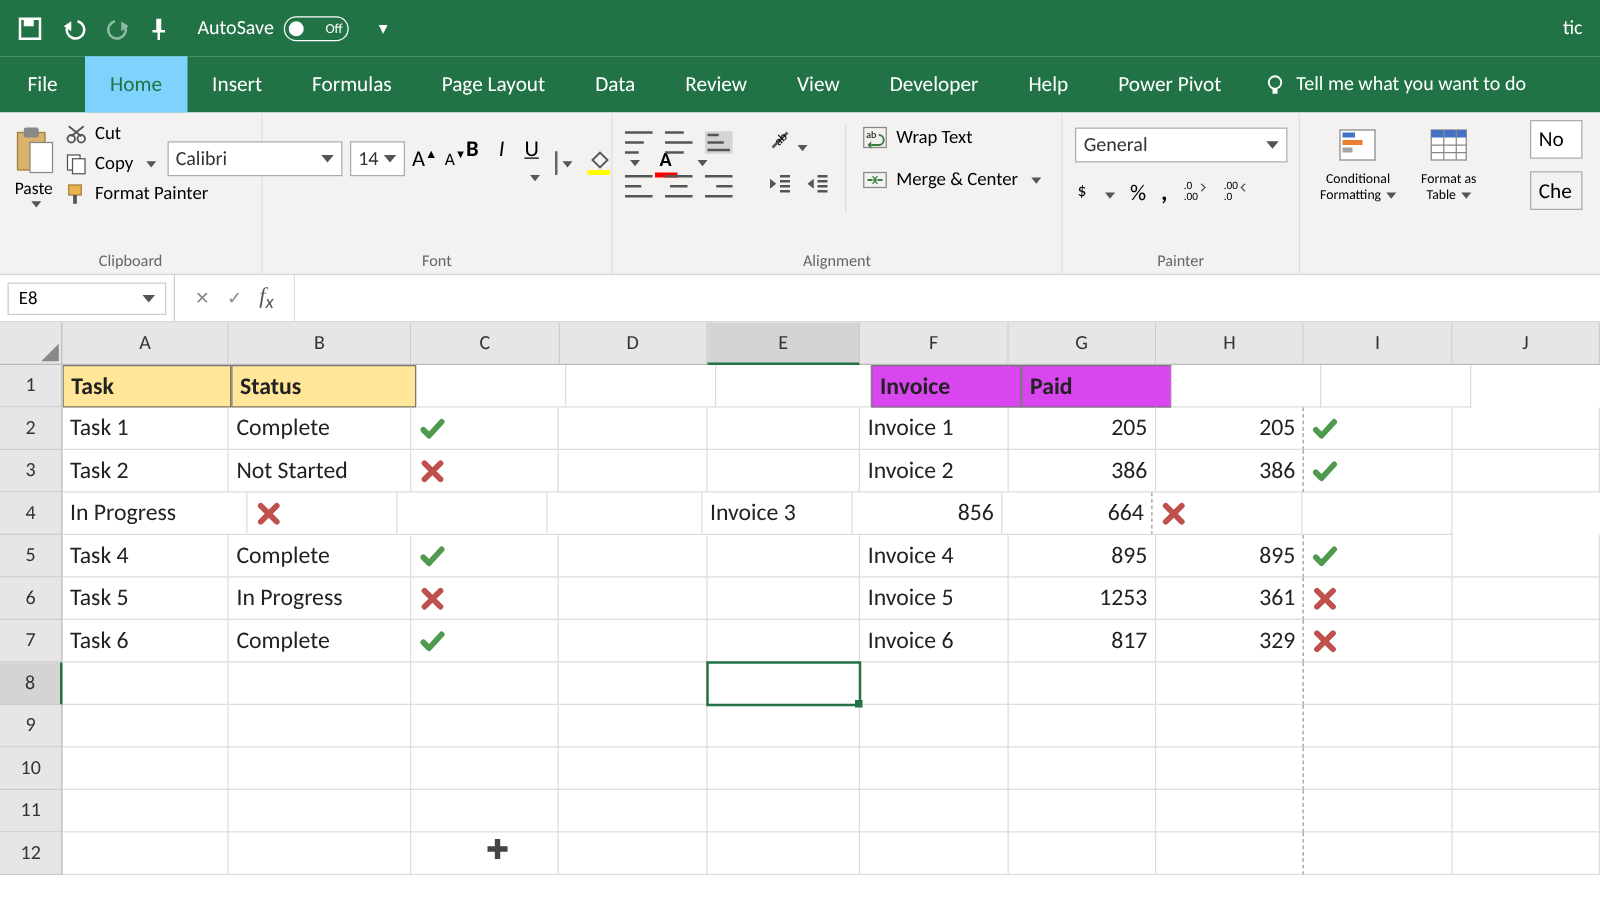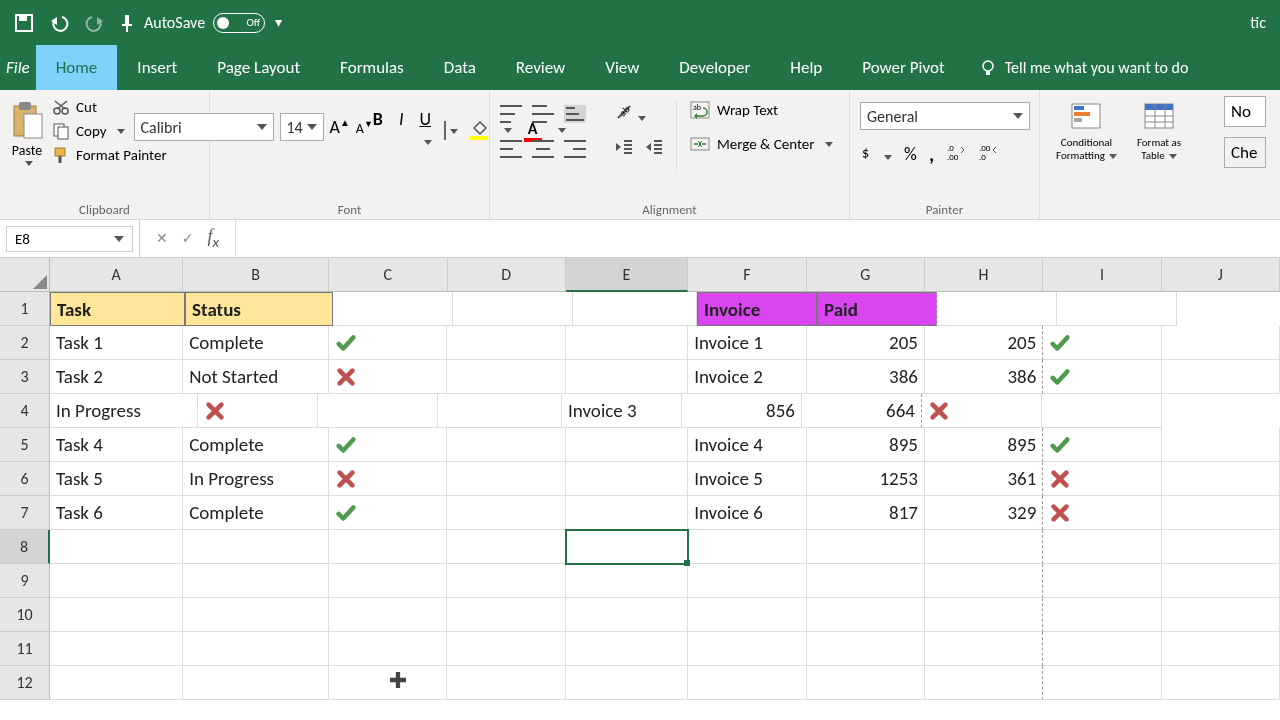--- a/index.html
+++ b/index.html
@@ -1,30 +1,30 @@
 <!DOCTYPE html>
 <html><head>
 <meta charset="utf-8">
 <style>
   * { box-sizing: border-box; margin: 0; padding: 0; font-family: "Segoe UI", Calibri, Arial, sans-serif; }
   body { background: #fff; width: 1280px; height: 720px; overflow: hidden; font-size: 14px; }
 
   
-  .titlebar { background: #217346; height: 45px; display: flex; align-items: center; padding: 0 14px; color: #fff; }
+  .titlebar { background: #217346; height: 45px; display: flex; align-items: center; padding: 0 14px; color: #fff; gap: 14px; }
   .titlebar .qat { display: flex; align-items: center; gap: 14px; }
   .titlebar svg { display: block; }
   .titlebar .autosave { display: flex; align-items: center; gap: 8px; font-size: 16px; margin-left: 10px; }
   .autosave-toggle { border: 1.5px solid #fff; border-radius: 12px; width: 52px; height: 20px; display: flex; align-items: center; padding: 0 4px; font-size: 11px; justify-content: flex-end; position: relative; }
   .autosave-toggle::before { content:""; width: 12px; height: 12px; background: #fff; border-radius: 50%; position: absolute; left: 3px; }
   .title-right { margin-left: auto; font-size: 16px; }
 
   
   .ribbon-tabs { background: #217346; height: 45px; display: flex; align-items: stretch; color: #fff; font-size: 17px; }
   .ribbon-tabs .tab { padding: 0 20px; display: flex; align-items: center; cursor: pointer; }
-  .ribbon-tabs .tab.file { padding: 0 6px; font-style: italic; }
+  .ribbon-tabs .tab.file { padding: 0 22px; }
   .ribbon-tabs .tab.active { background: #7dd3fc; color: #217346; }
   .tellme { display: flex; align-items: center; gap: 8px; padding: 0 14px; font-size: 16px; }
 
   
   .ribbon { background: #f3f2f1; border-bottom: 1px solid #d6d6d6; height: 130px; display: flex; align-items: stretch; }
   .group { border-right: 1px solid #e1dfdd; padding: 6px 10px 2px 10px; display: flex; flex-direction: column; position: relative; }
   .group-title { text-align: center; color: #666; font-size: 13px; padding-top: 2px; margin-top: auto; position: relative; }
   .group-body { display: flex; align-items: flex-start; gap: 8px; flex: 1; }
 
   
@@ -148,22 +148,22 @@
       </span>
   </div>
   <span style="margin-left:10px">▾</span>
   <span class="title-right">tic</span>
 </div>
 
 <div class="ribbon-tabs">
   <div class="tab file">File</div>
   <div class="tab active">Home</div>
   <div class="tab">Insert</div>
+  <div class="tab">Formulas</div>
   <div class="tab">Page Layout</div>
-  <div class="tab">Formulas</div>
   <div class="tab">Data</div>
   <div class="tab">Review</div>
   <div class="tab">View</div>
   <div class="tab">Developer</div>
   <div class="tab">Help</div>
   <div class="tab">Power Pivot</div>
   <div class="tellme">
     <svg width="18" height="18">
         <circle cx="9" cy="7" r="5" fill="none" stroke="#fff" stroke-width="1.5"></circle>
         <rect x="7" y="12" width="4" height="4" fill="#fff"></rect>

